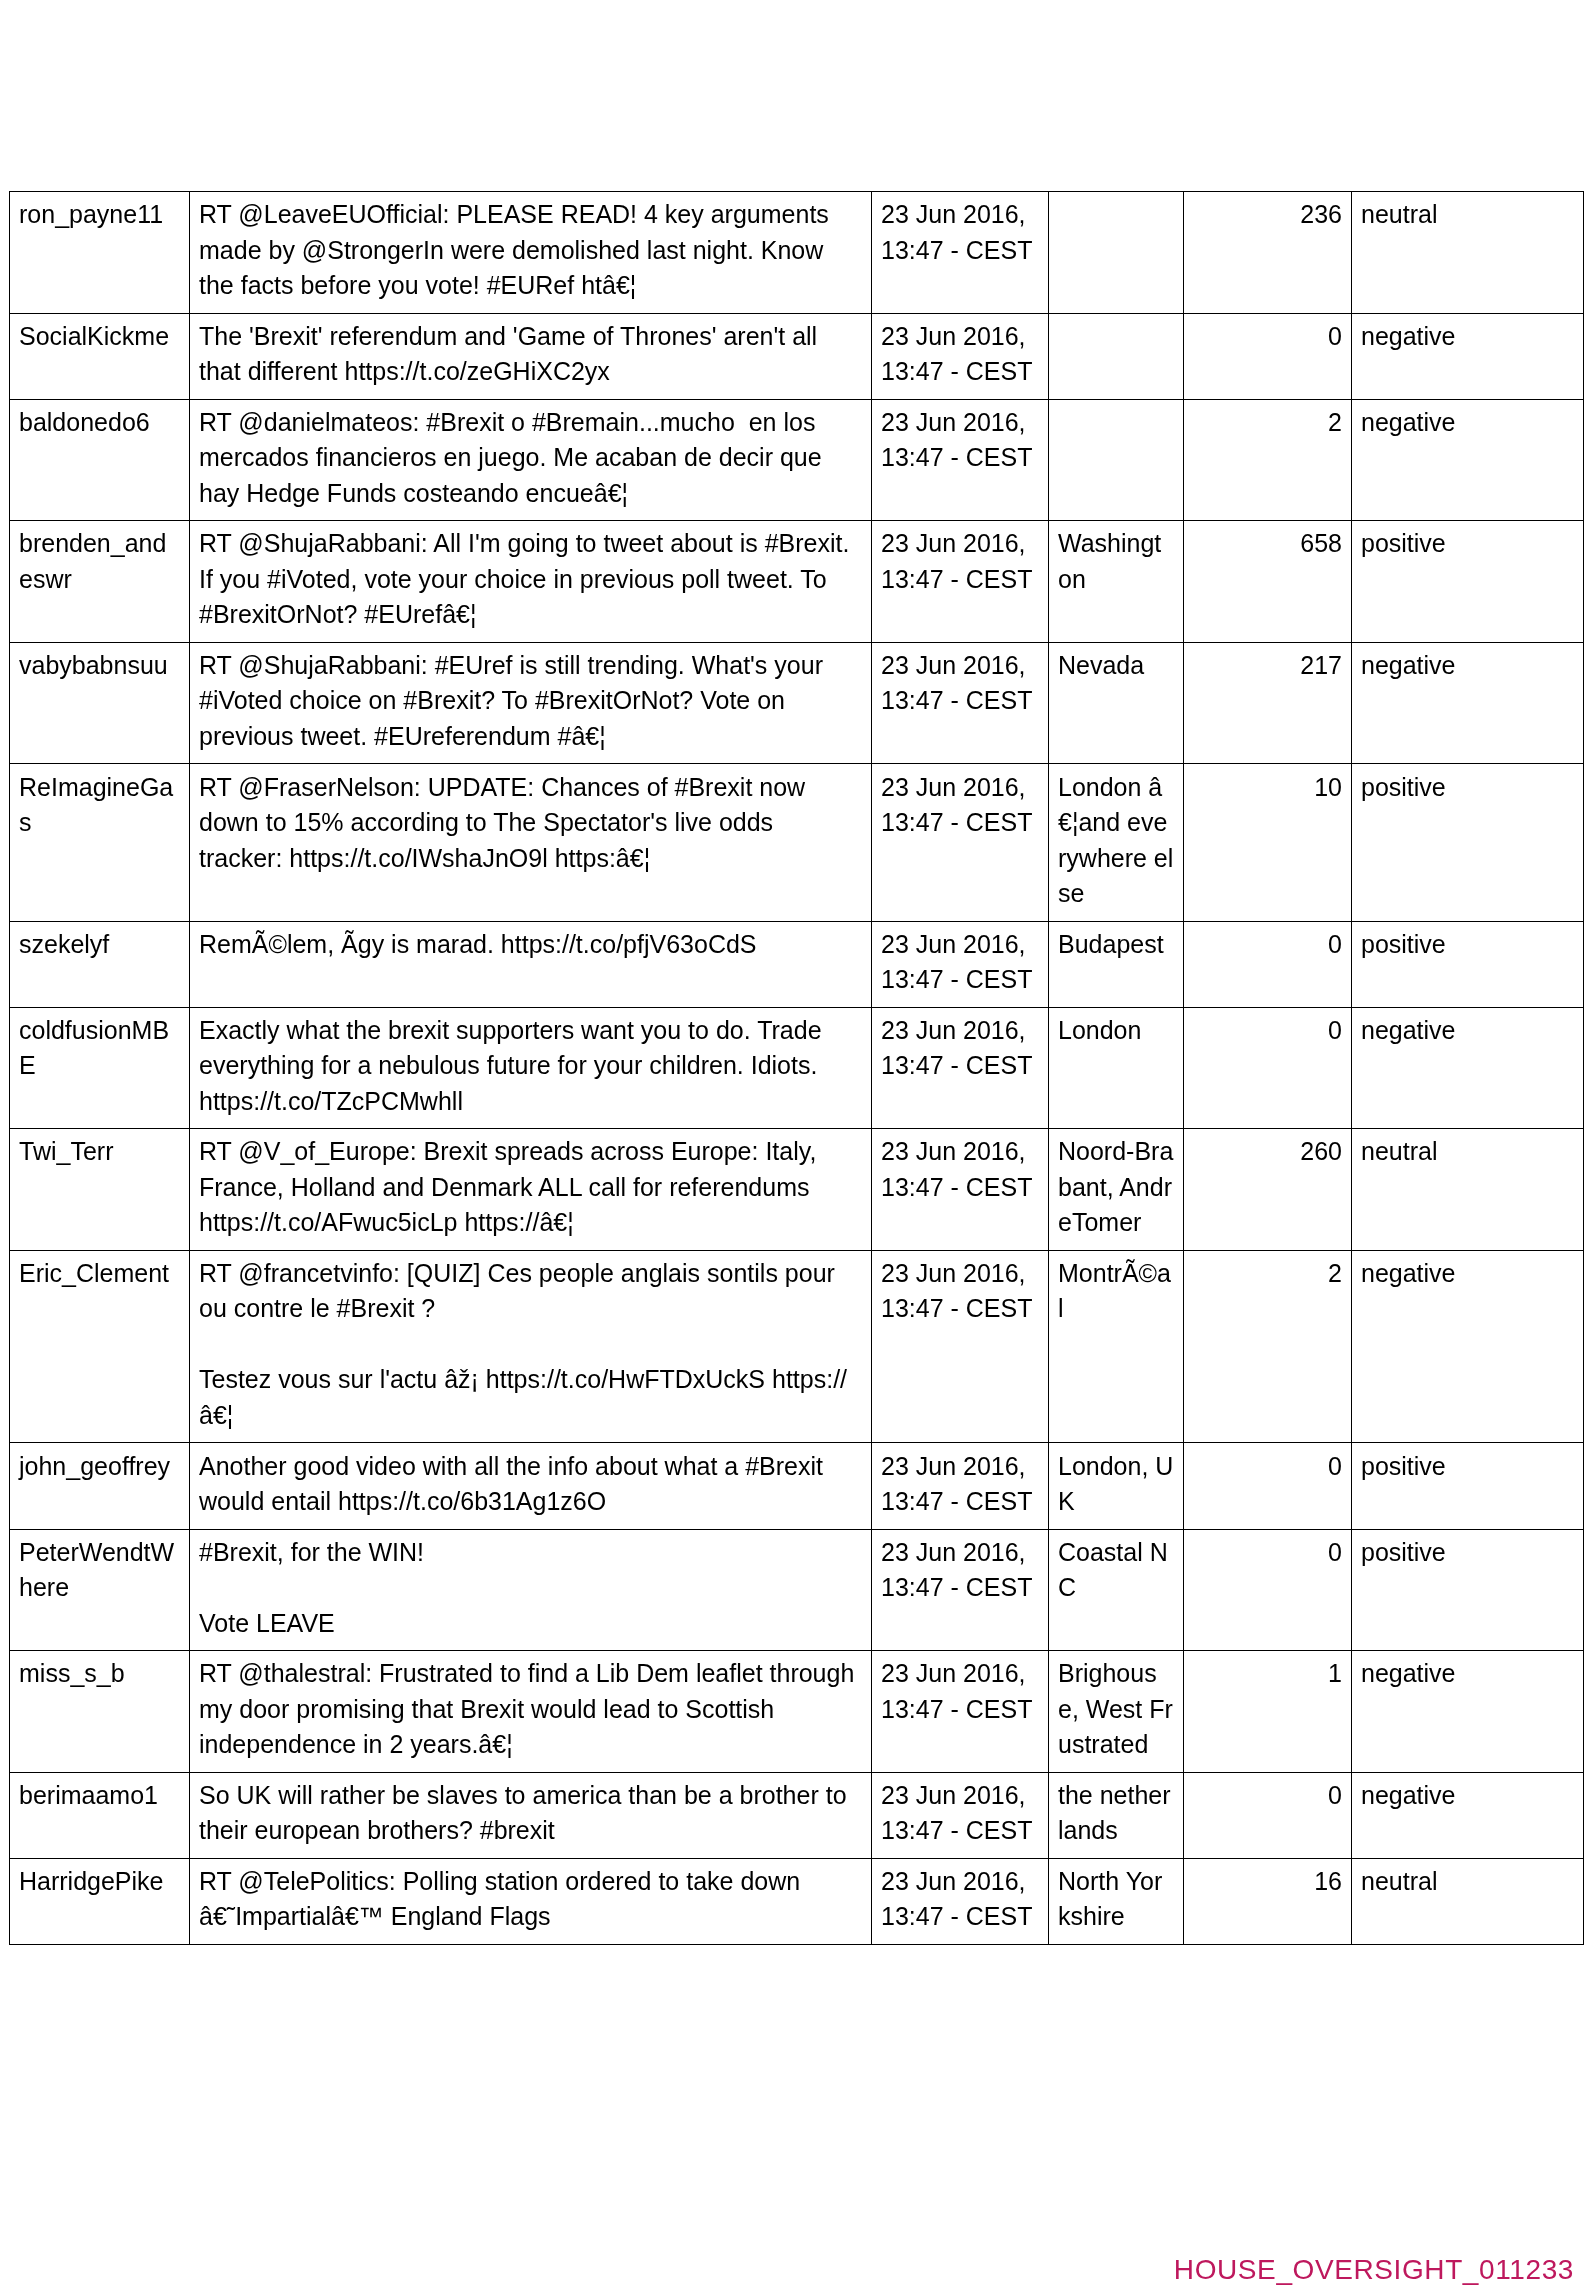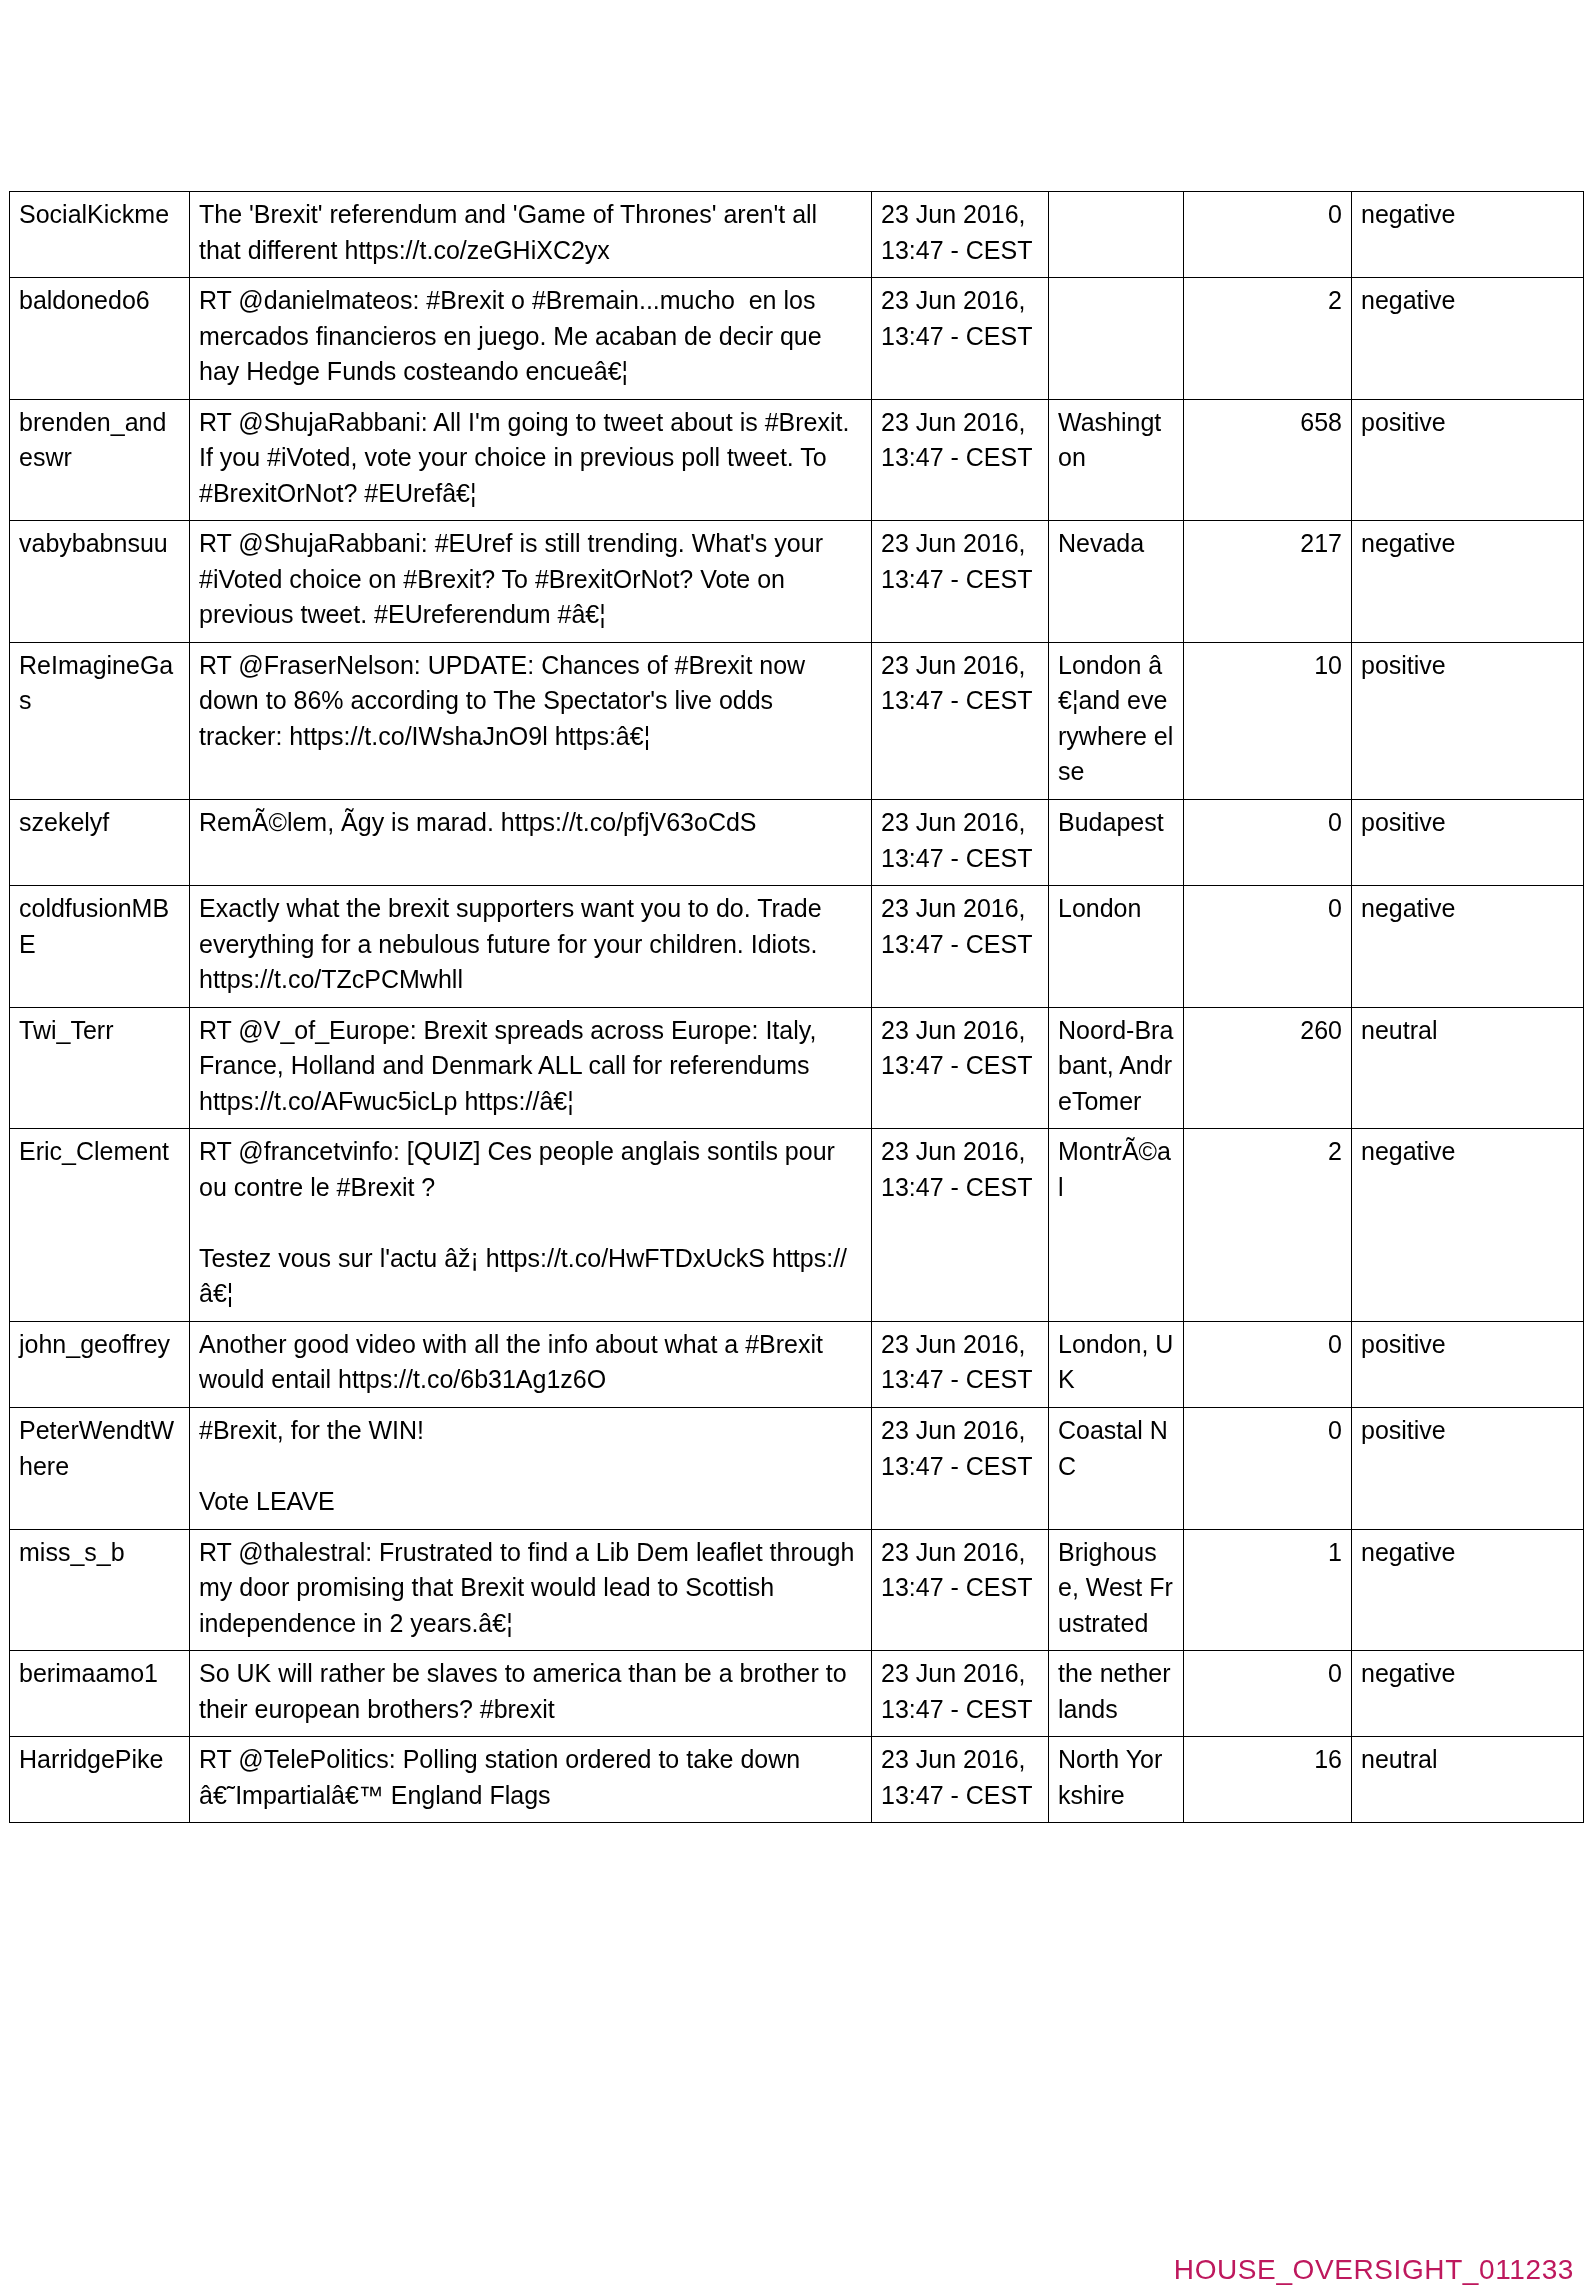--- a/index.html
+++ b/index.html
@@ -72,20 +72,29 @@
   <table class="tweet-table">
     <colgroup>
       <col style="width:180px">
       <col style="width:682px">
       <col style="width:177px">
       <col style="width:135px">
       <col style="width:168px">
       <col style="width:232px">
     </colgroup>
     <tbody>
+  <tr>
+    <td class="col-user">ron_payne11</td>
+    <td class="col-tweet">RT @LeaveEUOfficial: PLEASE READ! 4 key arguments made by @StrongerIn were demolished last night. Know the facts before you vote! #EURef htâ€¦</td>
+    <td class="col-date">23 Jun 2016,
+13:47 - CEST</td>
+    <td class="col-loc"></td>
+    <td class="col-count">236</td>
+    <td class="col-sent">neutral</td>
+  </tr>
 
   <tr>
     <td class="col-user">SocialKickme</td>
     <td class="col-tweet">The 'Brexit' referendum and 'Game of Thrones' aren't all that different https://t.co/zeGHiXC2yx</td>
     <td class="col-date">23 Jun 2016,
 13:47 - CEST</td>
     <td class="col-loc"></td>
     <td class="col-count">0</td>
     <td class="col-sent">negative</td>
   </tr>
@@ -116,21 +125,21 @@
     <td class="col-date">23 Jun 2016,
 13:47 - CEST</td>
     <td class="col-loc">Nevada</td>
     <td class="col-count">217</td>
     <td class="col-sent">negative</td>
   </tr>
 
 
   <tr>
     <td class="col-user">ReImagineGas</td>
-    <td class="col-tweet">RT @FraserNelson: UPDATE: Chances of #Brexit now down to 86% according to The Spectator's live odds tracker: https://t.co/IWshaJnO9l https:â€¦</td>
+    <td class="col-tweet">RT @FraserNelson: UPDATE: Chances of #Brexit now down to 15% according to The Spectator's live odds tracker: https://t.co/IWshaJnO9l https:â€¦</td>
     <td class="col-date">23 Jun 2016,
 13:47 - CEST</td>
     <td class="col-loc">London â€¦and everywhere else</td>
     <td class="col-count">10</td>
     <td class="col-sent">positive</td>
   </tr>
 
   <tr>
     <td class="col-user">szekelyf</td>
     <td class="col-tweet">RemÃ©lem, Ãgy is marad. https://t.co/pfjV63oCdS</td>

